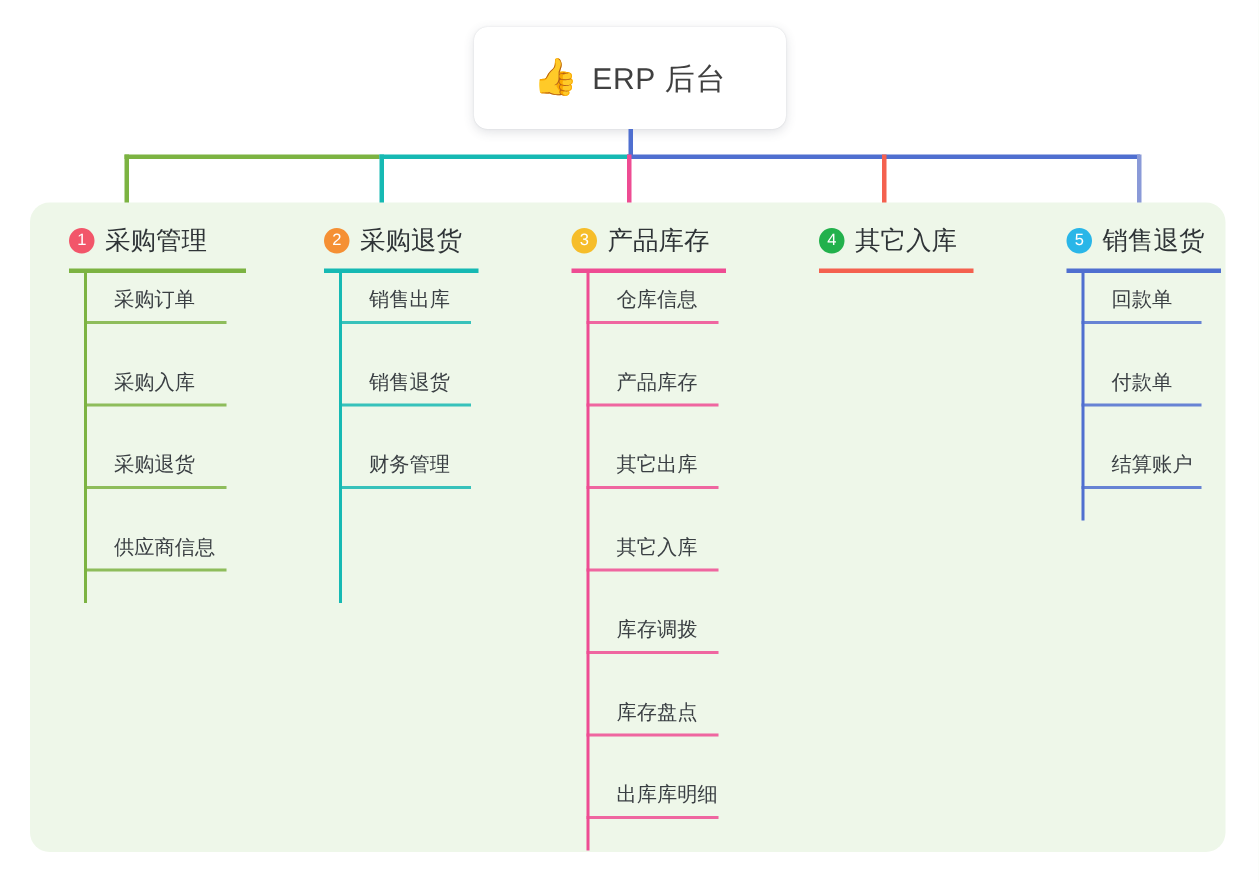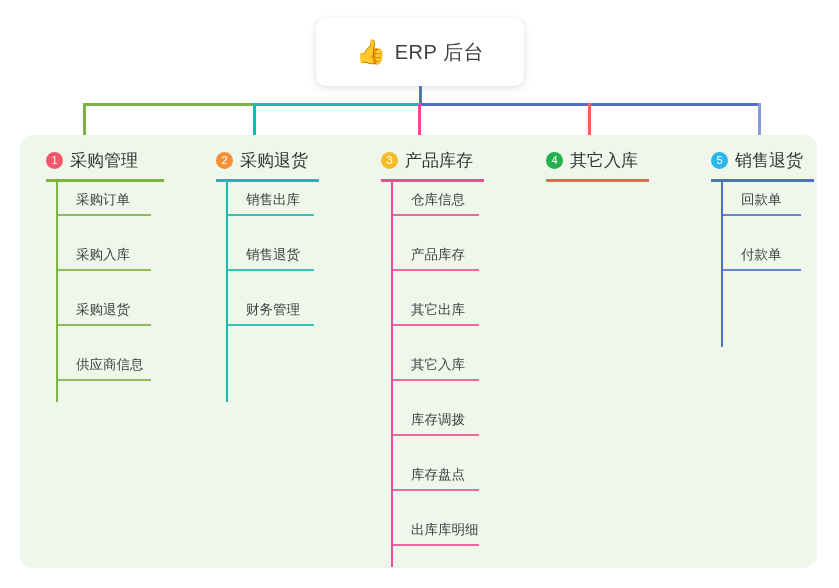--- a/index.html
+++ b/index.html
@@ -192,17 +192,21 @@
         <div class="items">
           <div class="spine" style="background: rgb(79, 111, 208); height: 165px;"></div>
           <div class="item">
             <span class="item-label">回款单</span>
             <div class="item-rule" style="background: rgb(79, 111, 208); width: 80px; opacity: 0.85;"></div>
           </div>
           <div class="item">
             <span class="item-label">付款单</span>
             <div class="item-rule" style="background: rgb(79, 111, 208); width: 80px; opacity: 0.85;"></div>
           </div>
+          <div class="item">
+            <span class="item-label">结算账户</span>
+            <div class="item-rule" style="background: rgb(79, 111, 208); width: 80px; opacity: 0.85;"></div>
+          </div>
         </div>
       </div>
     </div>
 
 </div>
 
 </body></html>

